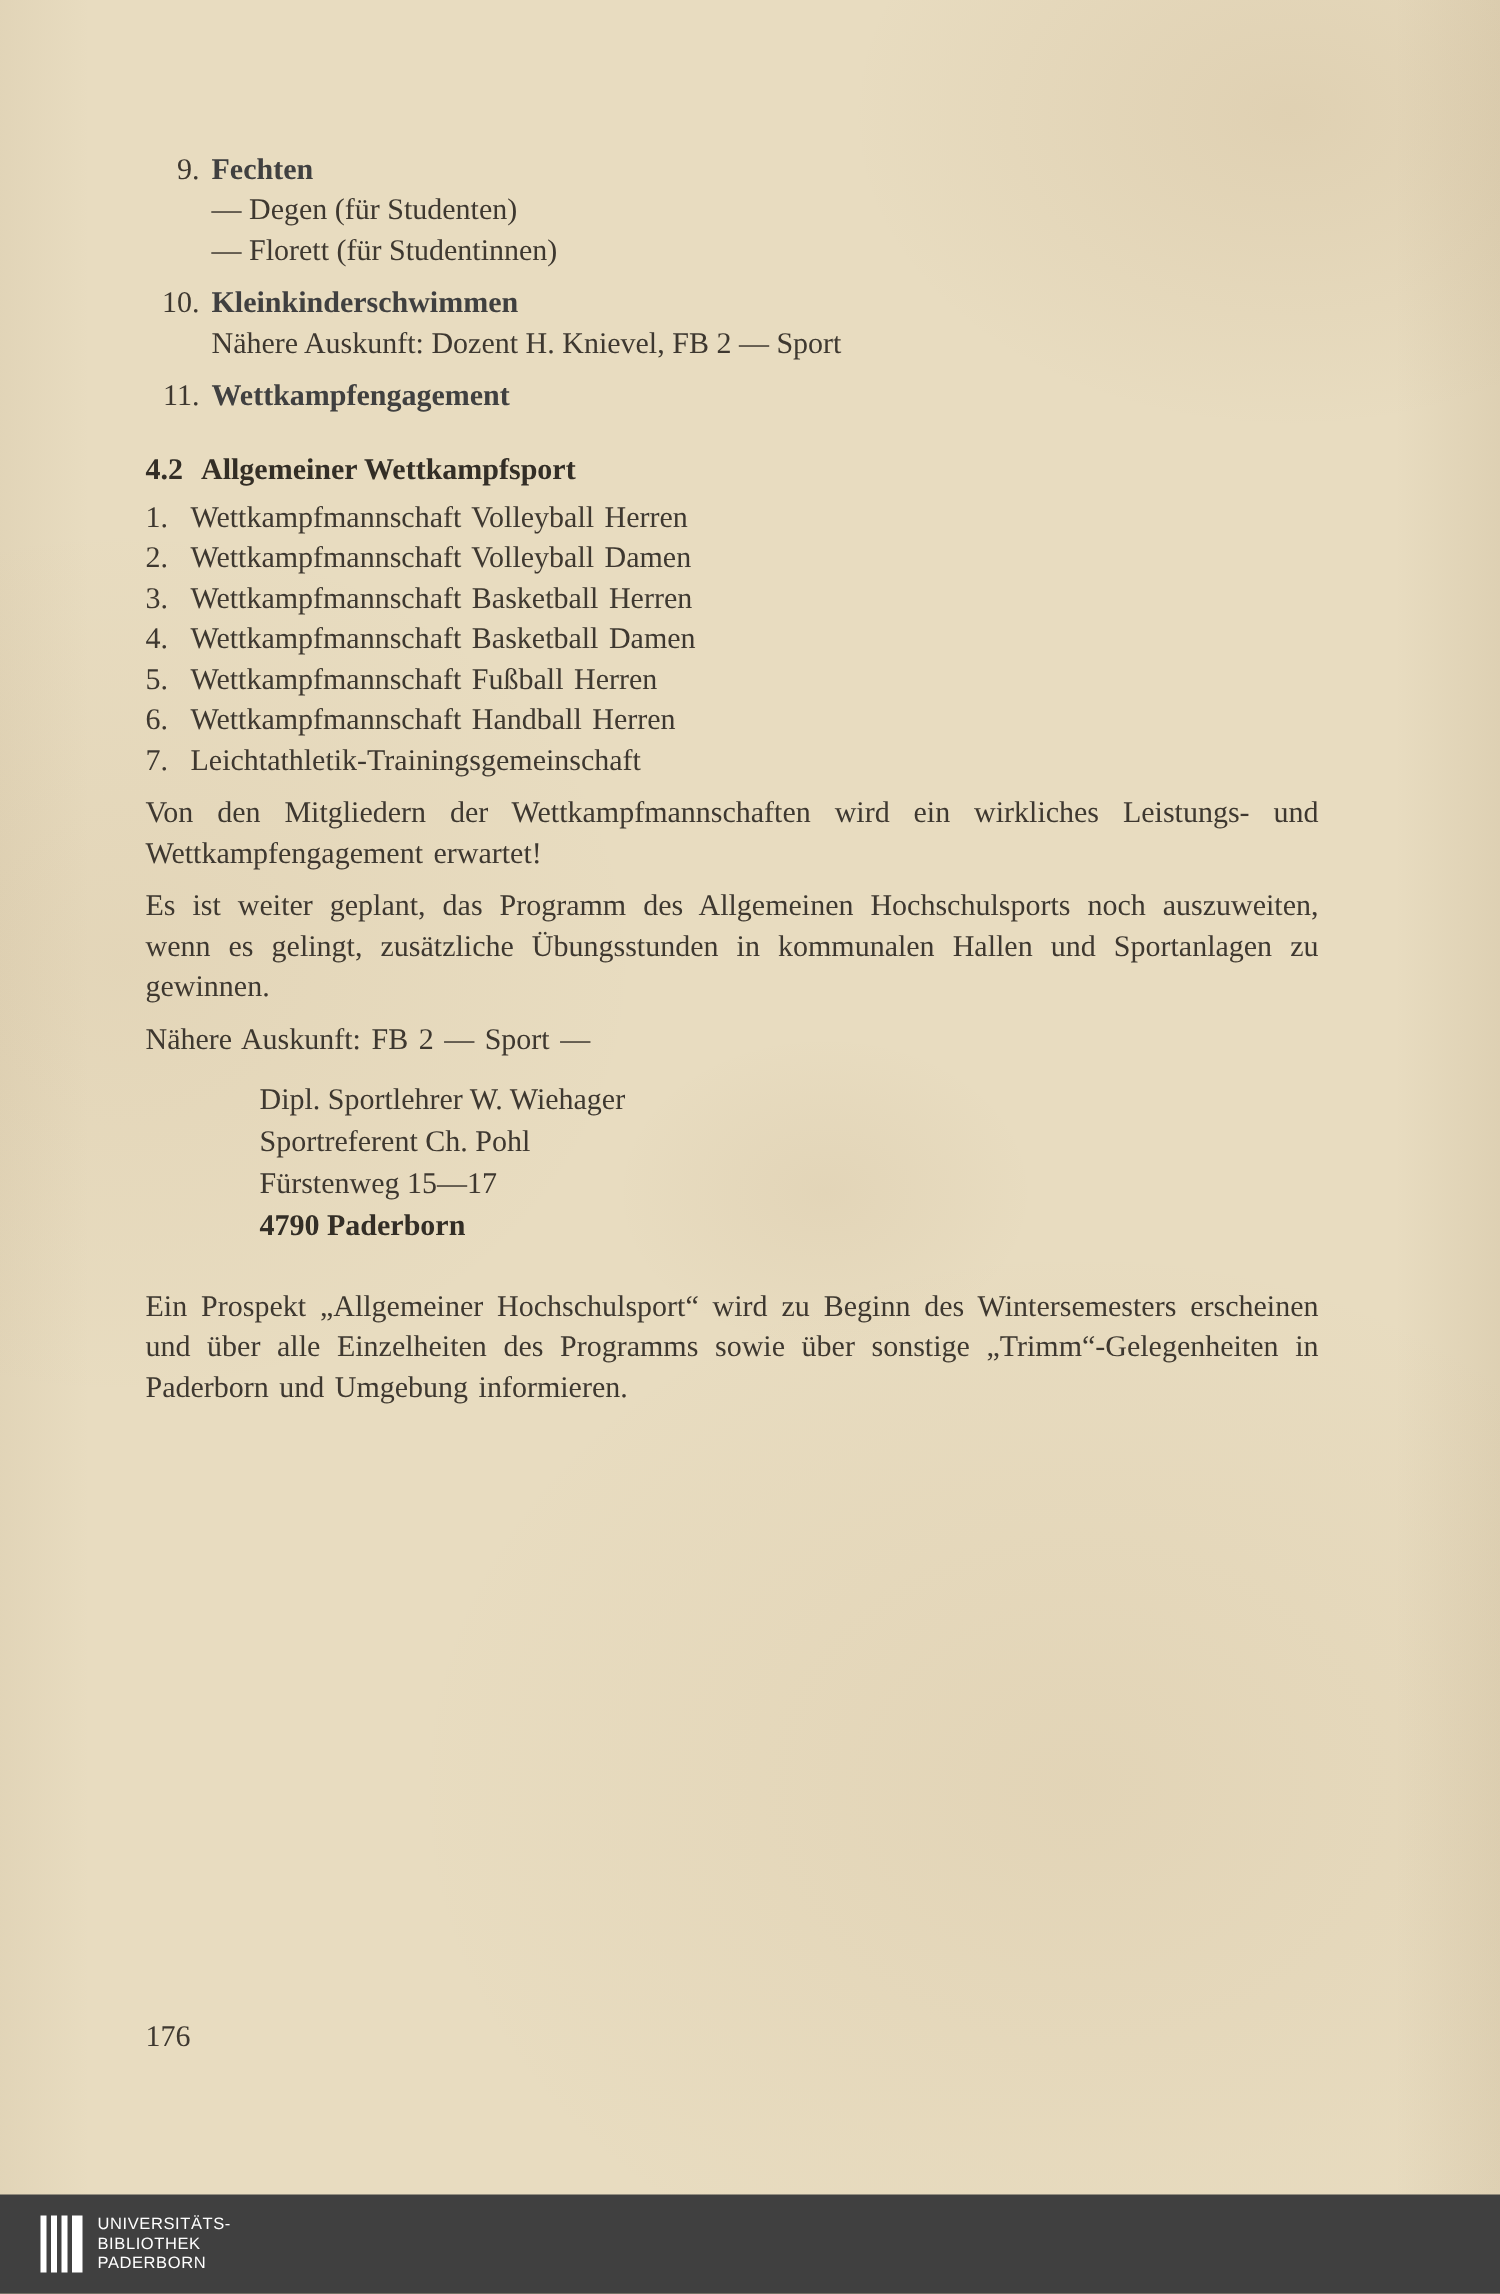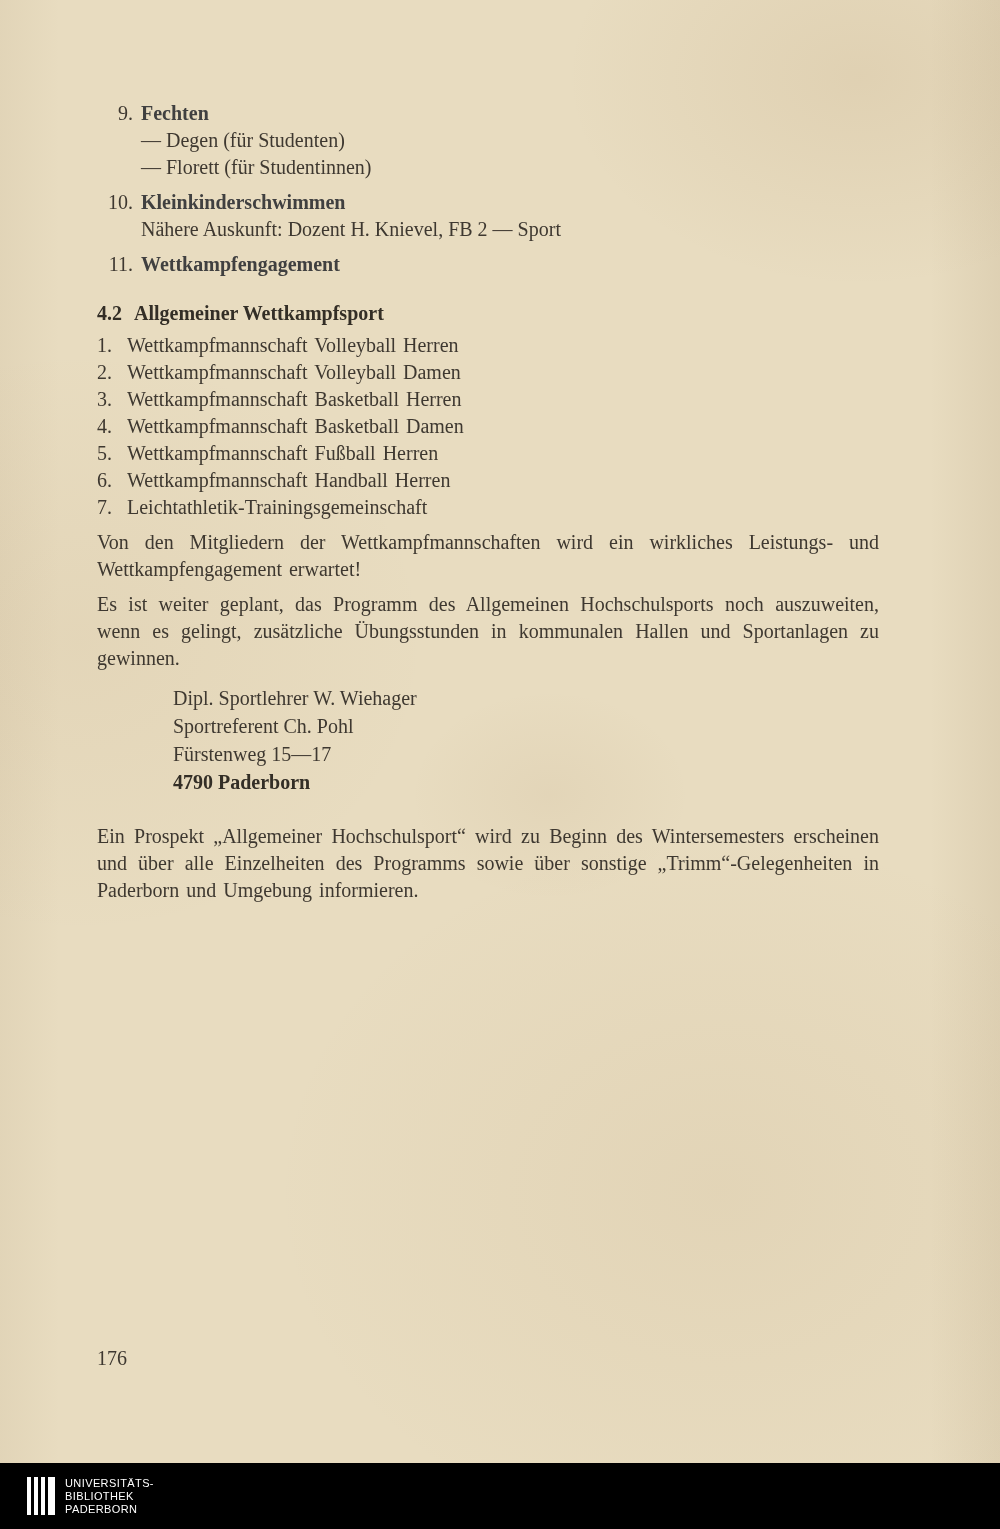--- a/index.html
+++ b/index.html
@@ -84,21 +84,21 @@
     font-size: 20px;
   }
 
   
   .footer-bar {
     position: absolute;
     left: 0;
     bottom: 0;
     width: 100%;
     height: 66px;
-    background: #000000;
+    background: #404040;
     display: flex;
     align-items: center;
   }
   .logo-wrap {
     display: flex;
     align-items: center;
     margin-left: 27px;
   }
   .logo-bars { display: flex; align-items: stretch; height: 38px; }
   .logo-bars span {
@@ -183,20 +183,21 @@
         <span class="txt">Wettkampfmannschaft Handball Herren</span>
       </div>
       <div class="team-row">
         <span class="num">7.</span>
         <span class="txt">Leichtathletik-Trainingsgemeinschaft</span>
       </div>
     </div>
 
     <p class="para">Von den Mitgliedern der Wettkampfmannschaften wird ein wirkliches Leistungs- und Wettkampfengagement erwartet!</p>
     <p class="para">Es ist weiter geplant, das Programm des Allgemeinen Hochschulsports noch auszuweiten, wenn es gelingt, zusätzliche Übungsstunden in kommunalen Hallen und Sportanlagen zu gewinnen.</p>
+    <p class="para contact-line">Nähere Auskunft: FB 2 — Sport —</p>
 
     <div class="address">
       <div>Dipl. Sportlehrer W. Wiehager</div>
       <div>Sportreferent Ch. Pohl</div>
       <div>Fürstenweg 15—17</div>
       <div class="addr-bold">4790 Paderborn</div>
     </div>
 
     <p class="para" style="margin-top:27px;">Ein Prospekt „Allgemeiner Hochschulsport“ wird zu Beginn des Wintersemesters erscheinen und über alle Einzelheiten des Programms sowie über sonstige „Trimm“-Gelegenheiten in Paderborn und Umgebung informieren.</p>
 

